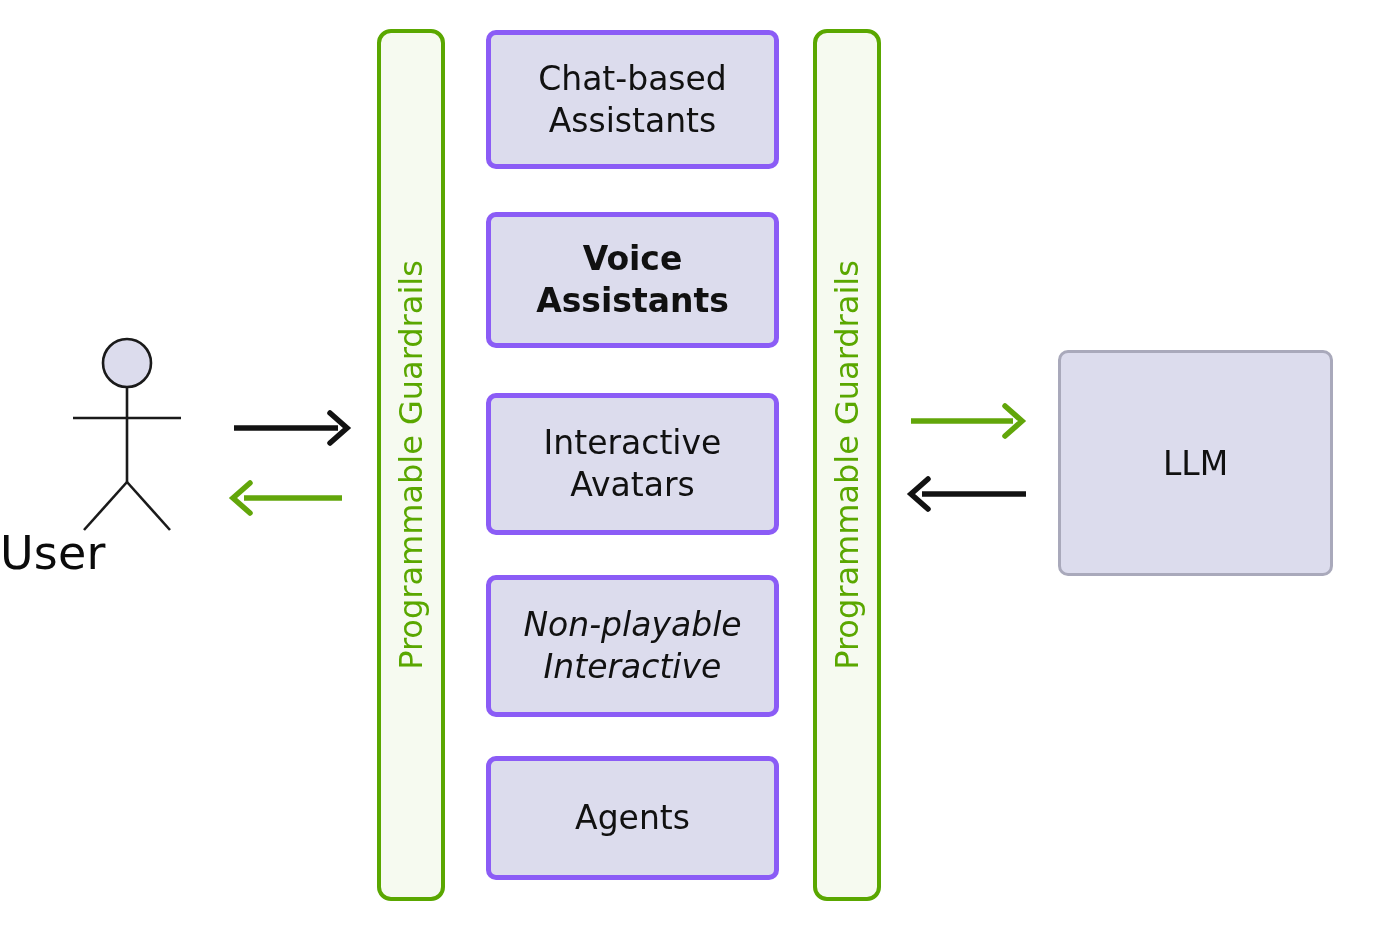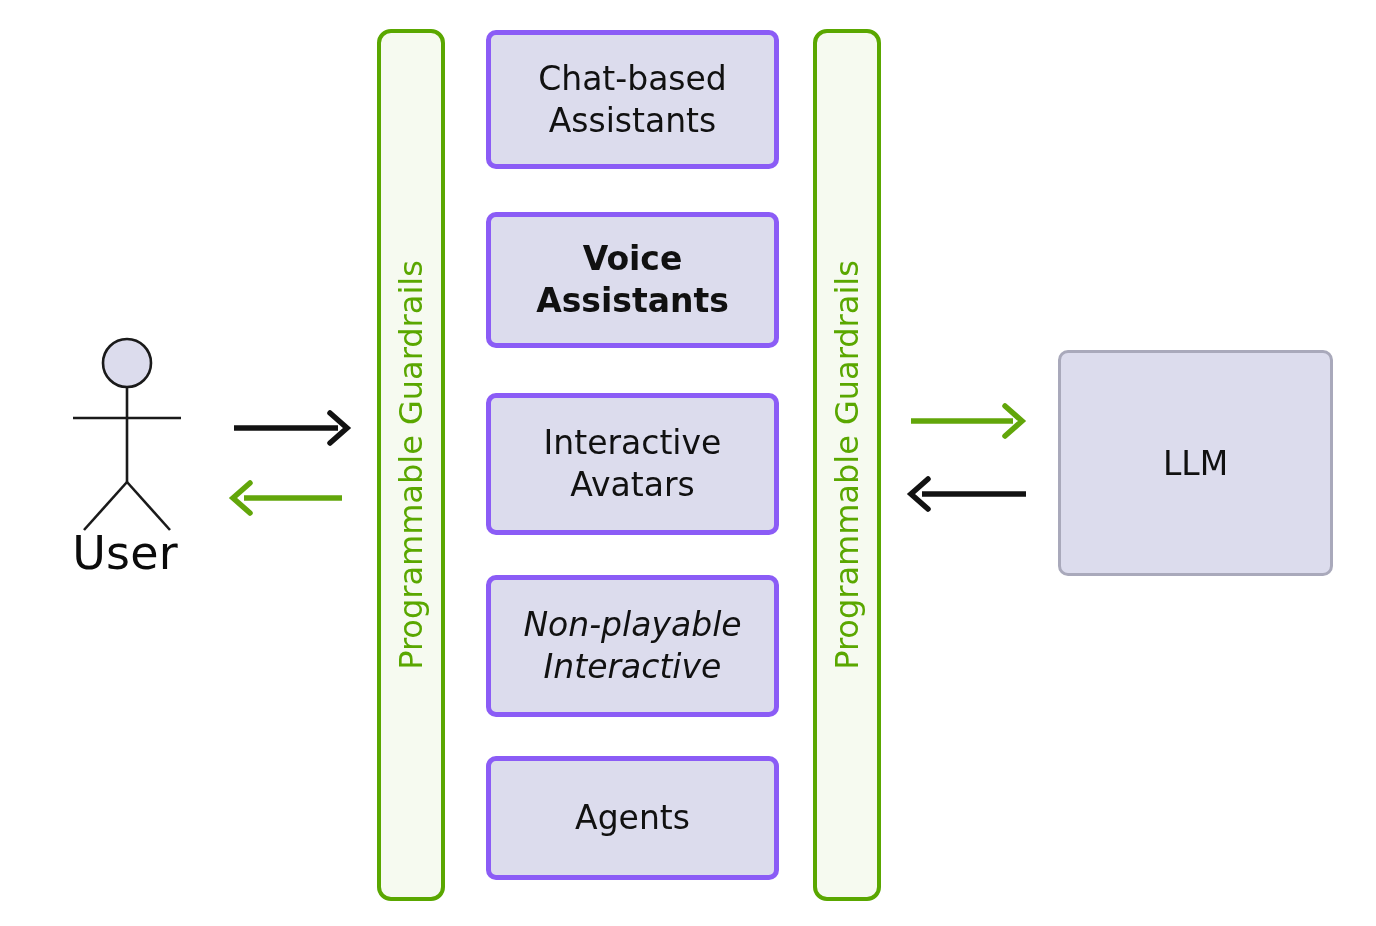--- a/index.html
+++ b/index.html
@@ -25,21 +25,21 @@
     top: 320px;
     width: 250px;
     height: 280px;
   }
   #actor-svg { display: block; }
   #actor-label {
     position: absolute;
     left: 0px;
     top: 528px;
     width: 250px;
-    text-align: center;
+    text-align: left;
     font-size: 46px;
     line-height: 50px;
     color: #0b0b0b;
     letter-spacing: 0.2px;
     font-family: "DejaVu Sans", sans-serif;
   }
 
   
   .guardrail {
     position: absolute;

